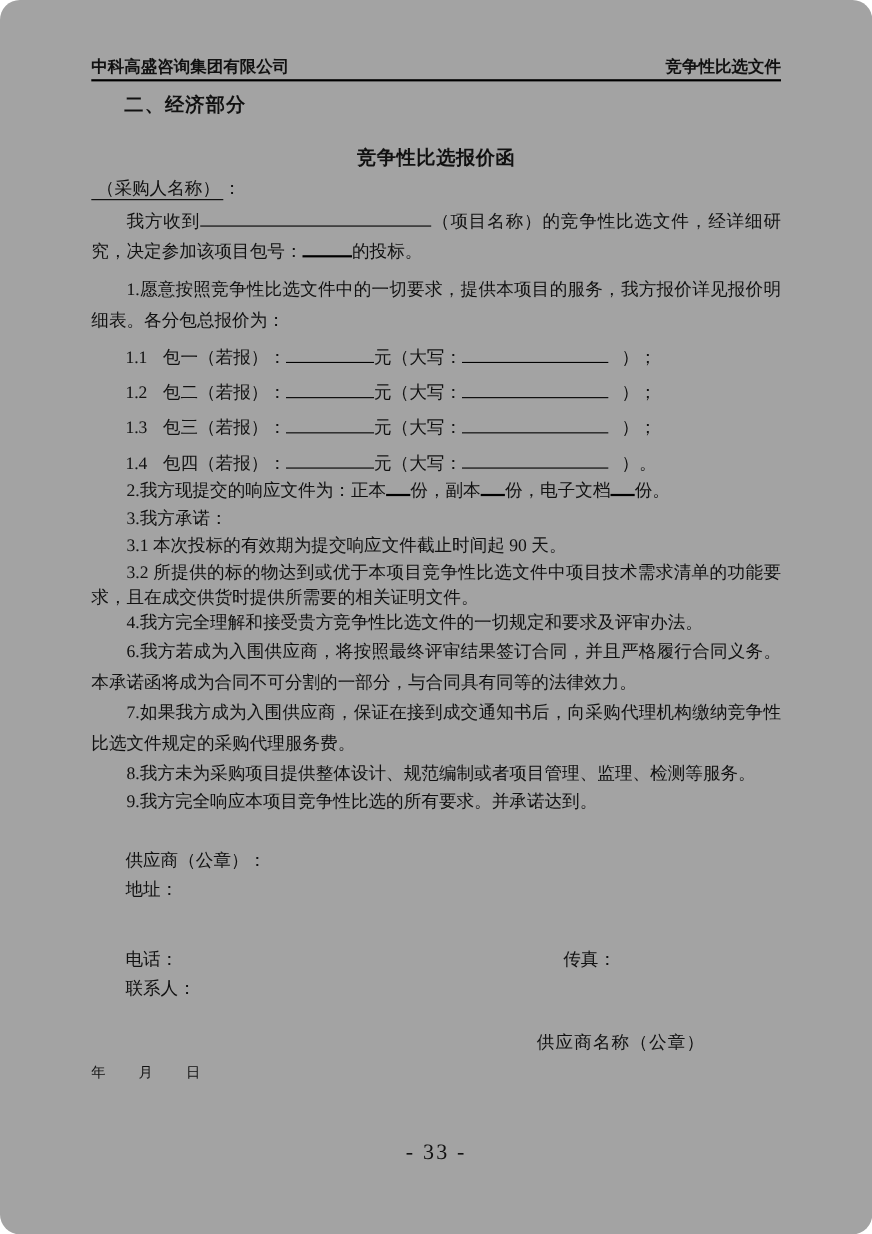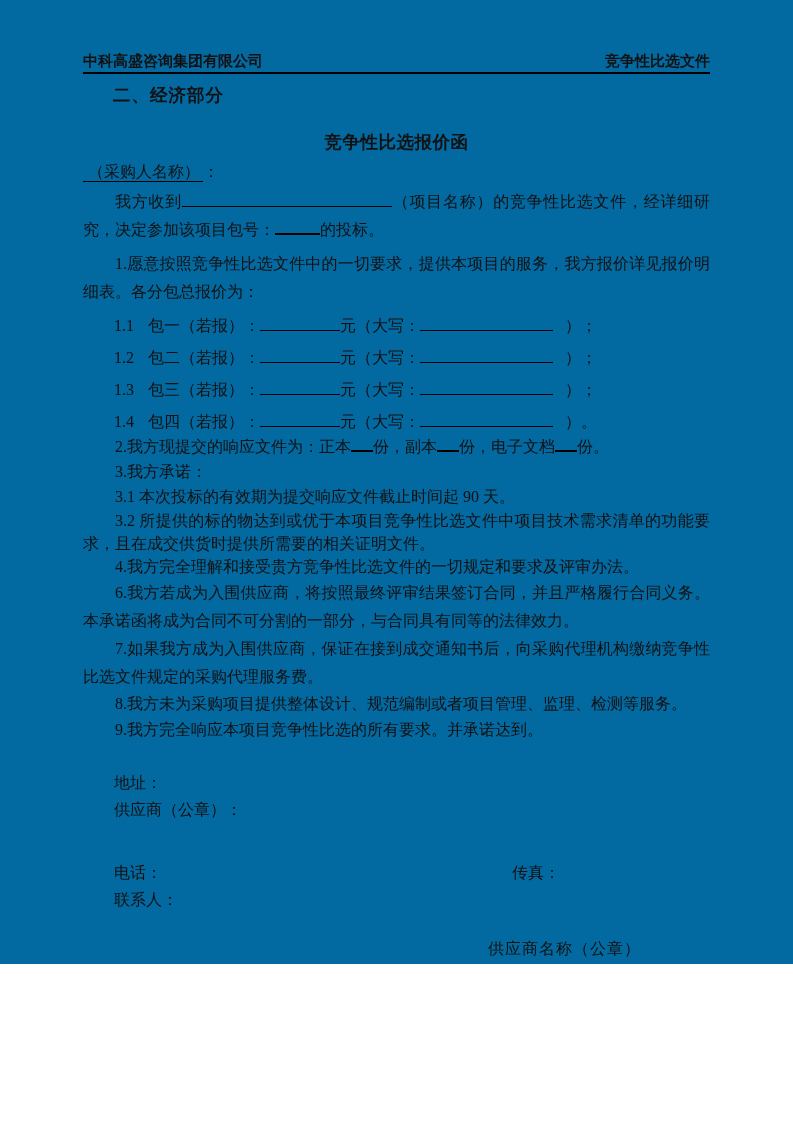--- a/index.html
+++ b/index.html
@@ -2,23 +2,24 @@
 <html><head>
 <meta charset="utf-8">
 <style>
   * { margin: 0; padding: 0; box-sizing: border-box; }
   html, body { background: #ffffff; }
   body { width: 793px; font-family: "Liberation Serif", "DejaVu Serif", serif; color: #111111; }
 
   .page {
     position: relative;
     width: 793px;
-    height: 964px;
-    background: #0369a1;
+    height: 1122px;
+    background: #a3a3a3;
     overflow: hidden;
+    border-radius: 18px;
   }
 
   
   .header {
     margin: 0 83px;
     padding-top: 52px;
     padding-bottom: 3px;
     border-bottom: 2px solid #000;
     display: flex;
     justify-content: space-between;
@@ -35,21 +36,21 @@
     font-weight: bold;
     font-size: 17.5px;
     line-height: 20px;
     letter-spacing: 1px;
   }
 
   
   .title {
     margin-top: 27px;
     text-align: center;
-    font-family: Liberation Mono, monospace;
+    font-family: Liberation Serif, serif;
     font-weight: bold;
     font-size: 17.5px;
     line-height: 22px;
     letter-spacing: 0.5px;
   }
 
   
   .content { margin: 0 83px; font-size: 16px; }
 
   .salutation {
@@ -165,22 +166,22 @@
     <p class="para indent lh25">3.我方承诺：</p>
     <p class="para indent lh25">3.1 本次投标的有效期为提交响应文件截止时间起 90 天。</p>
     <p class="para indent lh23">3.2 所提供的标的物达到或优于本项目竞争性比选文件中项目技术需求清单的功能要求，且在成交供货时提供所需要的相关证明文件。</p>
     <p class="para indent lh24">4.我方完全理解和接受贵方竞争性比选文件的一切规定和要求及评审办法。</p>
     <p class="para indent lh28">6.我方若成为入围供应商，将按照最终评审结果签订合同，并且严格履行合同义务。本承诺函将成为合同不可分割的一部分，与合同具有同等的法律效力。</p>
     <p class="para indent lh28">7.如果我方成为入围供应商，保证在接到成交通知书后，向采购代理机构缴纳竞争性比选文件规定的采购代理服务费。</p>
     <p class="para indent lh26">8.我方未为采购项目提供整体设计、规范编制或者项目管理、监理、检测等服务。</p>
     <p class="para indent lh25">9.我方完全响应本项目竞争性比选的所有要求。并承诺达到。</p>
 
     <div class="sig-block">
+      <p class="sig-line">供应商（公章）：</p>
       <p class="sig-line">地址：</p>
-      <p class="sig-line">供应商（公章）：</p>
       <div class="sig-row"><span>电话：</span><span class="fax-label">传真：</span></div>
       <p class="sig-line">联系人：</p>
     </div>
 
     <p class="sig-name">供应商名称（公章）</p>
 
     <p class="sig-date"><span>年</span><span class="gap">月</span><span class="gap">日</span></p>
 
   </div>
 

